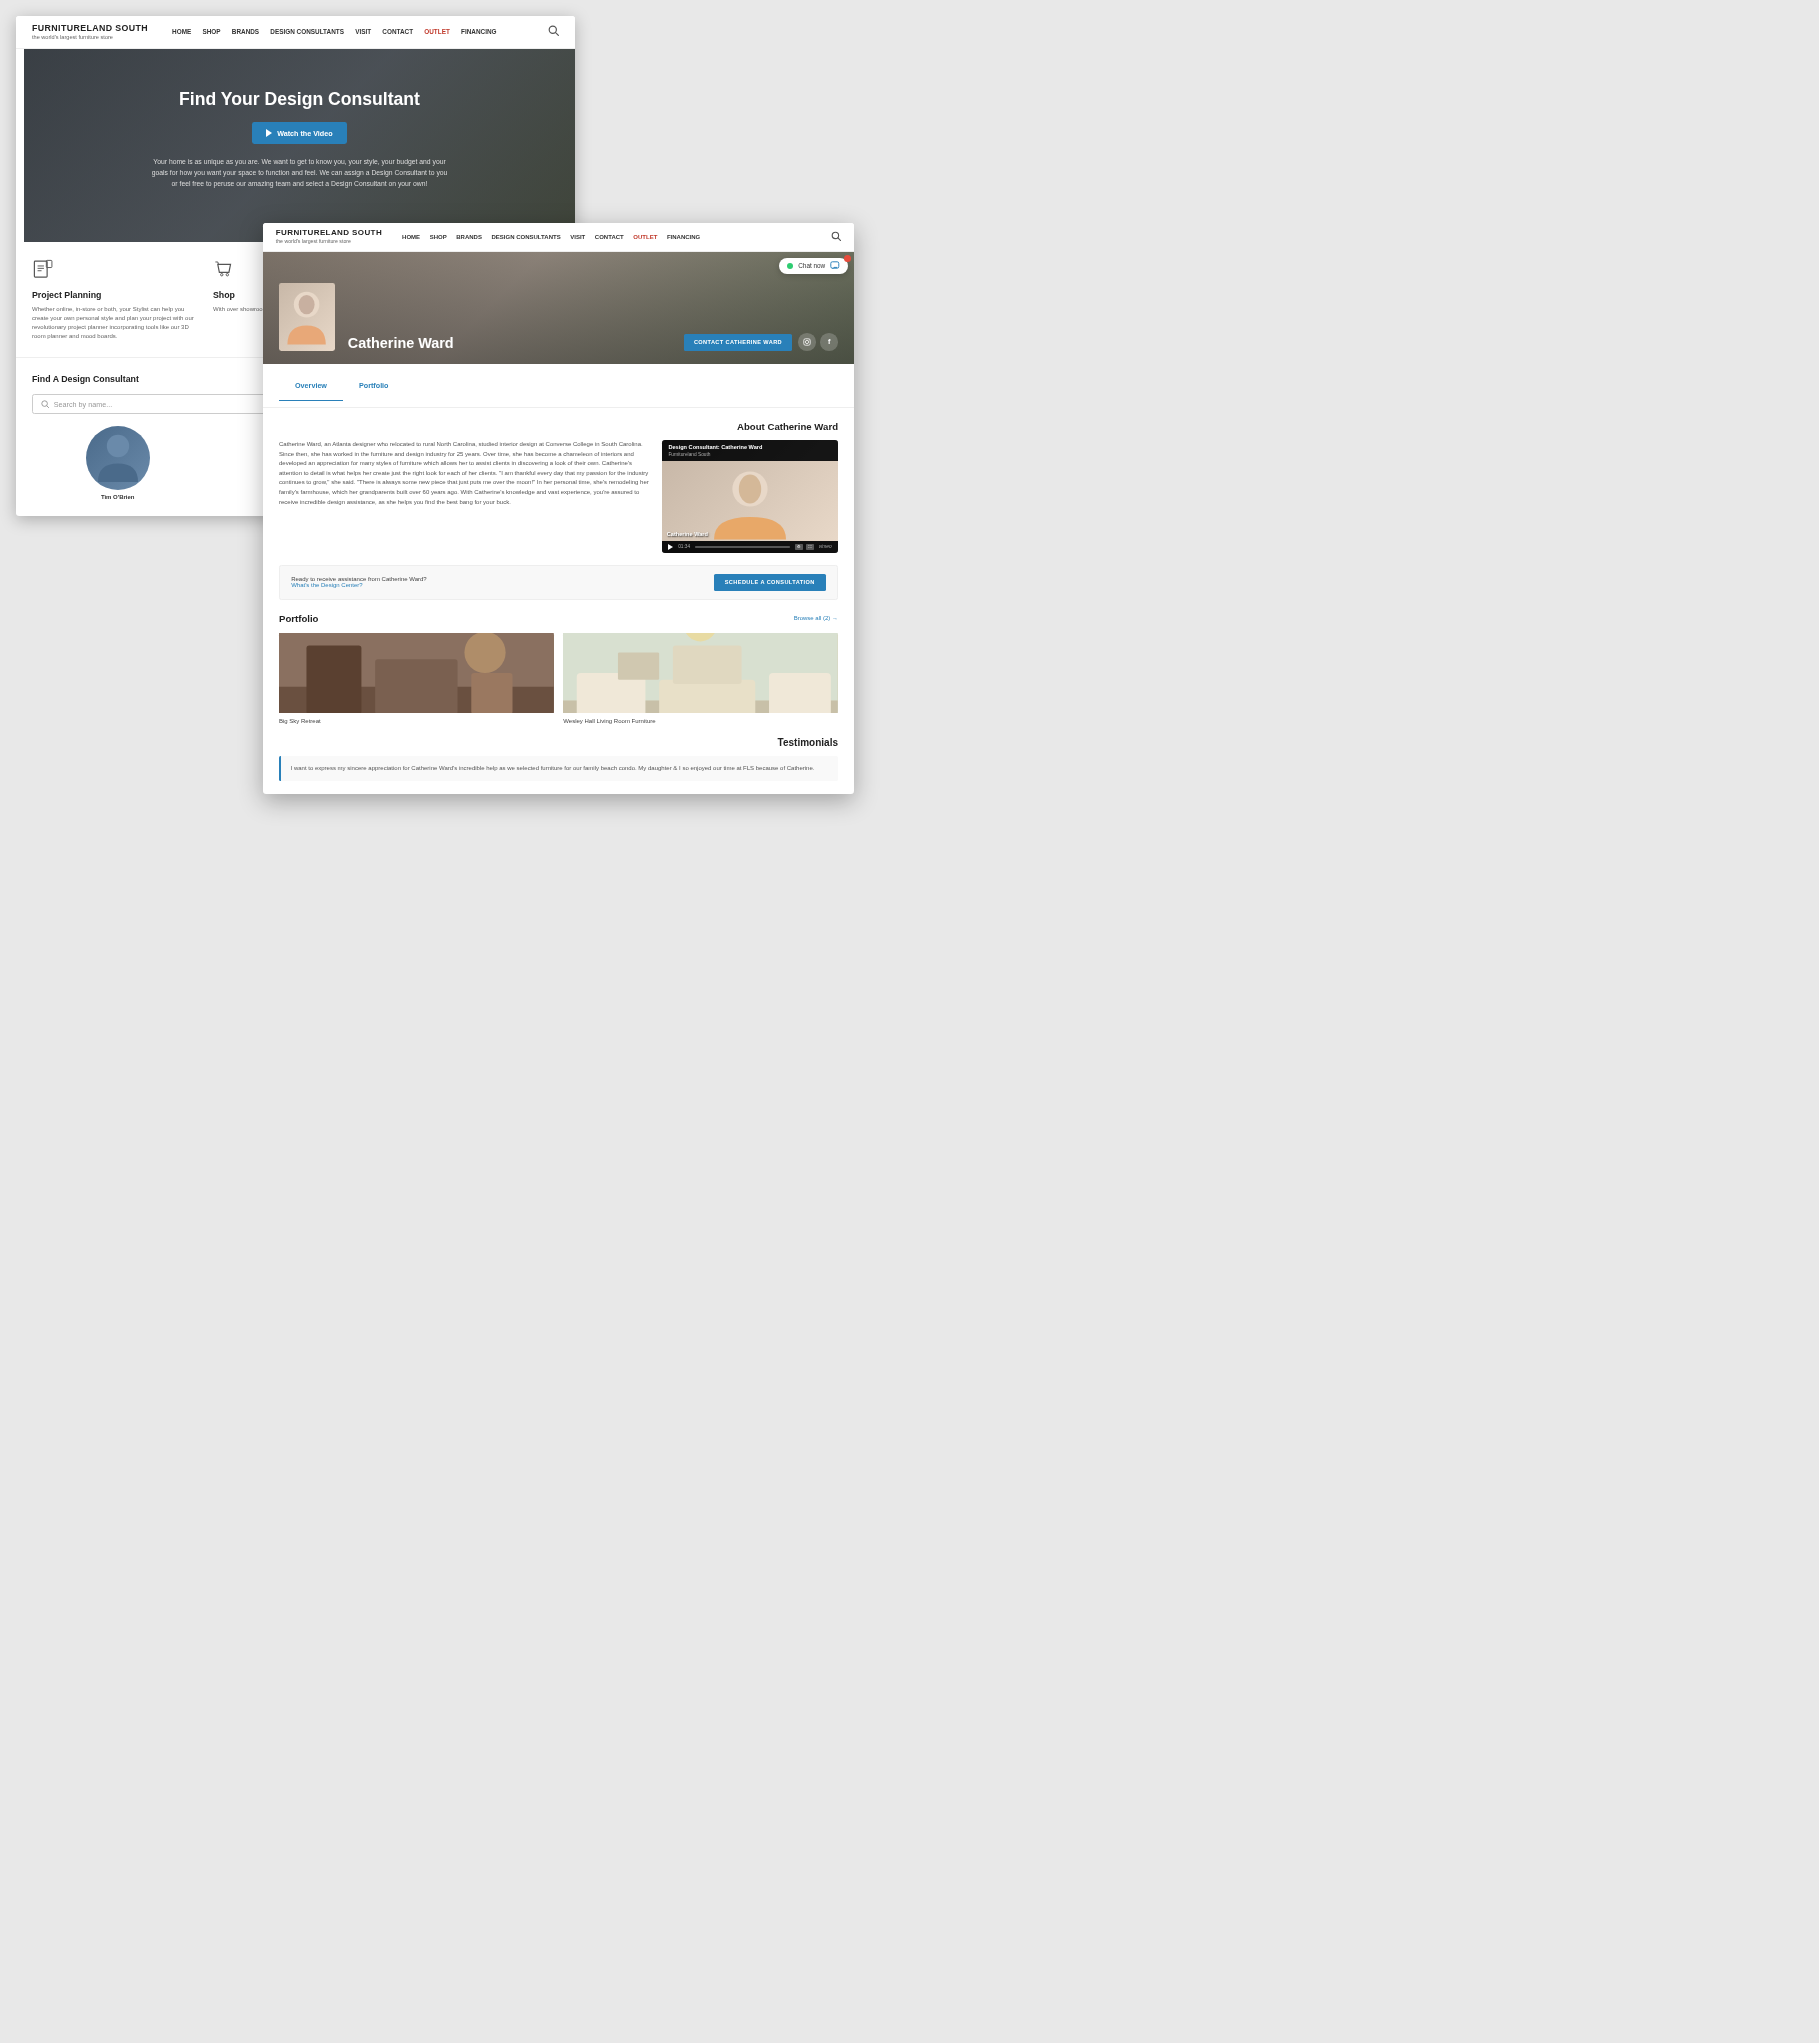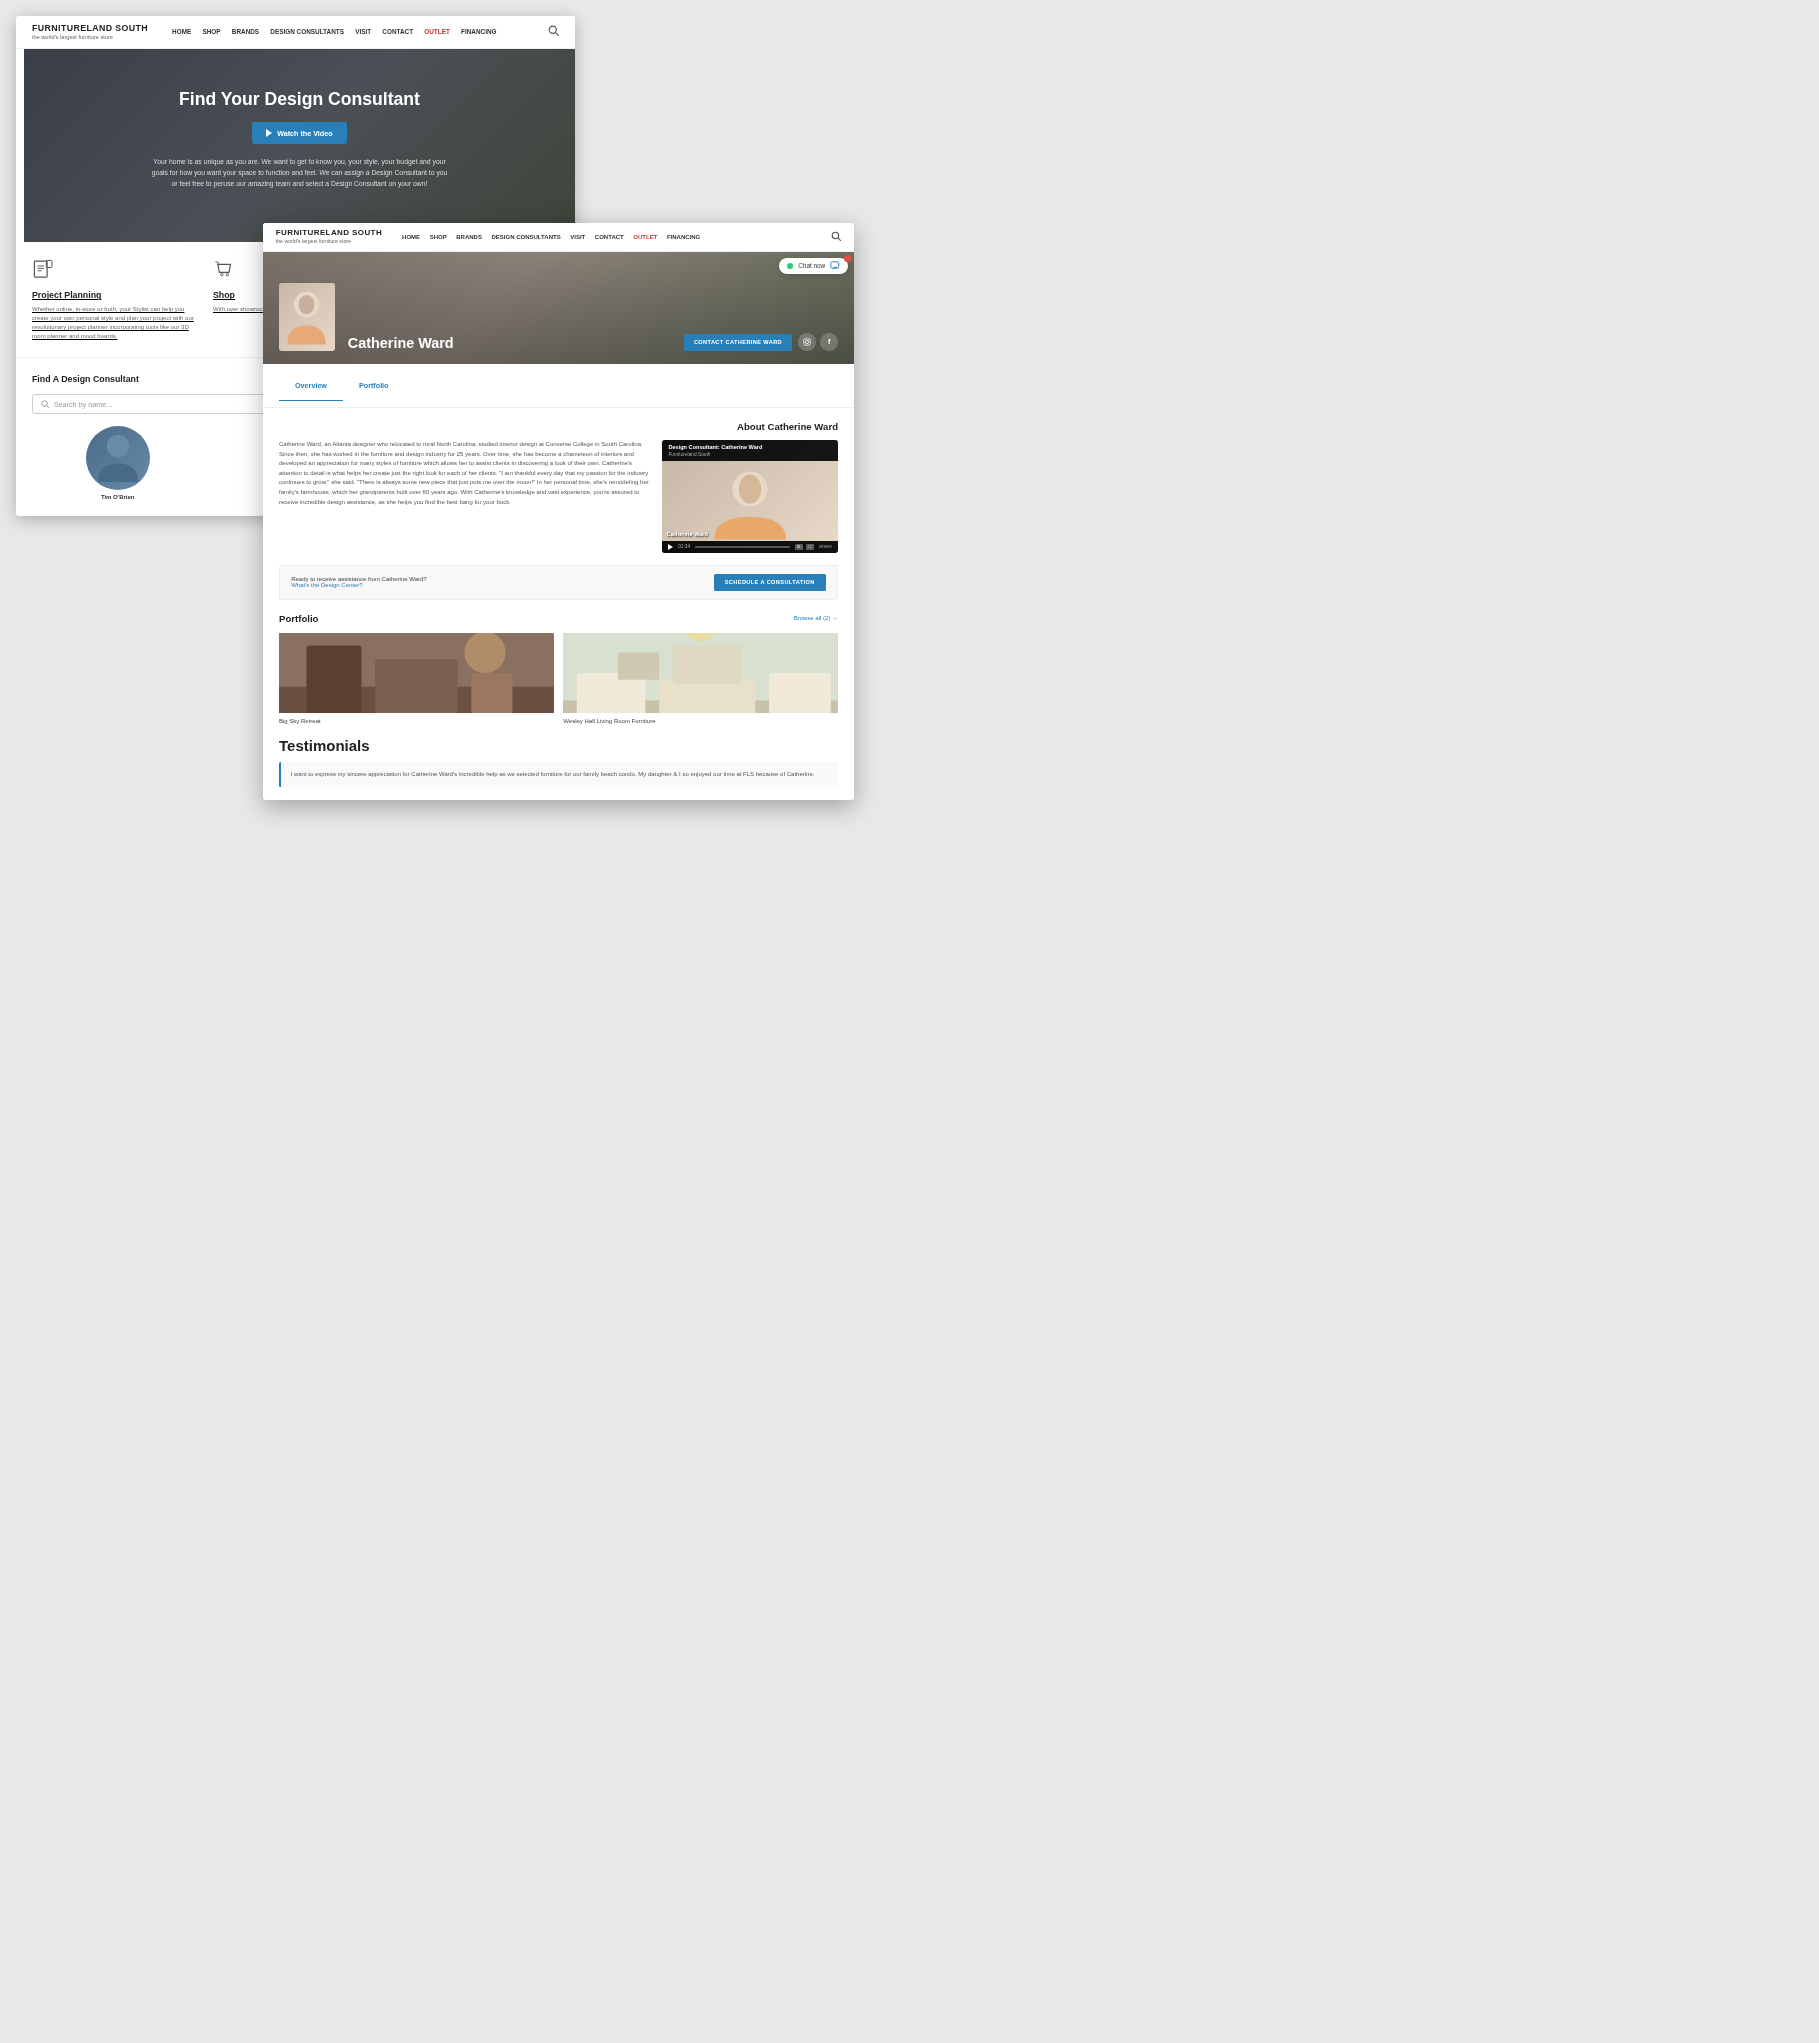--- a/index.html
+++ b/index.html
@@ -109,21 +109,20 @@
 
     
     .features-back {
       display: flex;
       padding: 16px;
       border-bottom: 0.8px solid #eee;
       gap: 16px;
     }
     .feature-item {
       flex: 1;
-      text-decoration: underline;
     }
     .feature-icon {
       font-size: 16px;
       color: #555;
       margin-bottom: 6.4px;
     }
     .feature-item h3 {
       font-size: 8.8px;
       font-weight: 700;
       margin-bottom: 4.8px;
@@ -549,24 +548,25 @@
     .portfolio-caption {
       font-size: 6px;
       color: #444;
     }
 
     
     .testimonials-section {
       margin-top: 12.8px;
     }
     .testimonials-section h3 {
-      font-size: 15px;
+      font-size: 10px;
       font-weight: 700;
       color: #222;
       margin-bottom: 8px;
+      text-align: right;
     }
     .testimonial-text {
       font-size: 6px;
       color: #555;
       line-height: 1.6;
       background: #f9f9f9;
       border-left: 2.4px solid #2980b9;
       padding: 8px 9.6px;
       border-radius: 1.6px;
     }

